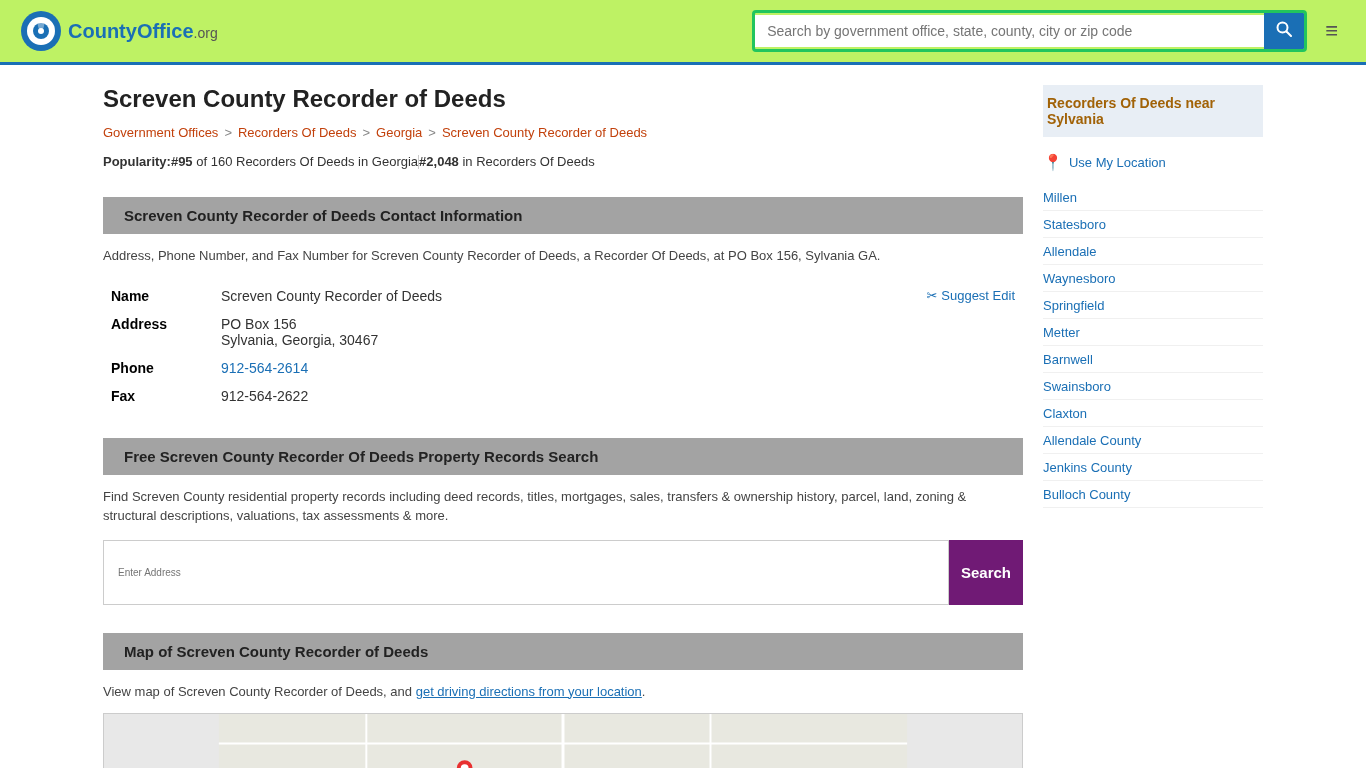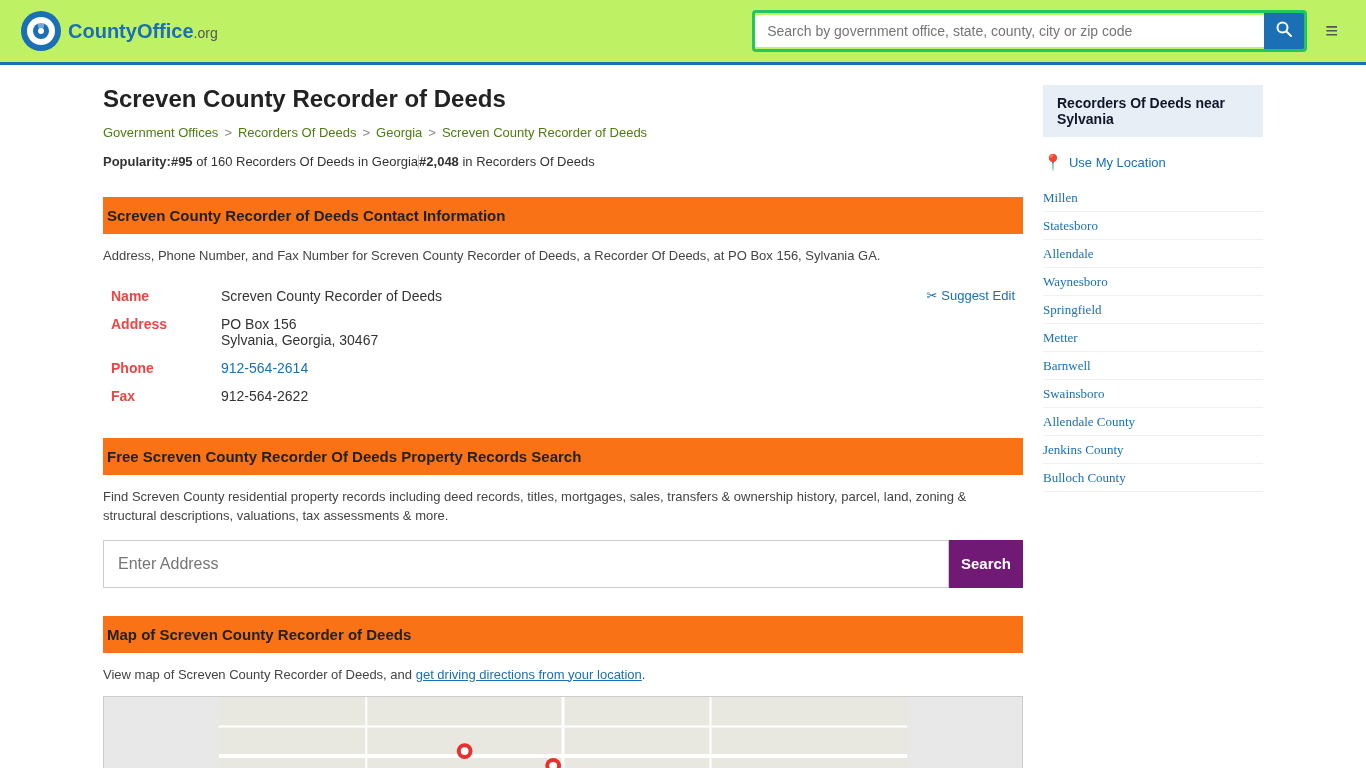--- a/index.html
+++ b/index.html
@@ -84,39 +84,39 @@
     .breadcrumb {
       font-size: 13px;
       color: #555;
       margin-bottom: 14px;
       display: flex;
       align-items: center;
       gap: 6px;
       flex-wrap: wrap;
     }
     .breadcrumb a {
-      color: #4d7c0f;
+      color: #c2410c;
       text-decoration: none;
     }
     .breadcrumb .sep { color: #888; }
 
     
     .popularity {
       font-size: 13px;
       margin-bottom: 18px;
       display: flex;
       align-items: center;
       flex-wrap: wrap;
     }
     .popularity strong { font-weight: bold; }
 
     
     .section-header {
-      background: #f97316;
-      padding: 10px 4px;
+      background: #a3a3a3;
+      padding: 10px 21px;
       font-weight: bold;
       font-size: 15px;
       color: #222;
       margin-bottom: 12px;
       margin-top: 28px;
     }
 
     
     .section-intro {
       font-size: 13px;
@@ -130,21 +130,21 @@
       border-collapse: collapse;
       margin-bottom: 20px;
     }
     .info-table tr td {
       padding: 6px 8px;
       vertical-align: top;
     }
     .info-table td:first-child {
       font-weight: bold;
       width: 110px;
-      color: #ef4444;
+      color: #000000;
     }
     .info-table td:last-child {
       color: #333;
     }
     .info-table a {
       color: #1a6fb5;
       text-decoration: none;
     }
 
     .suggest-edit {
@@ -167,22 +167,22 @@
     }
 
     .address-search-form {
       display: flex;
       gap: 0;
       margin-bottom: 8px;
     }
     .address-search-form input {
       flex: 1;
       border: 1px solid #ccc;
-      padding: 14px 14px;
-      font-size: 16px;
+      padding: 26px 14px;
+      font-size: 10px;
       outline: none;
       color: #999;
     }
     .address-search-form button {
       background: #701a75;
       color: #fff;
       border: none;
       padding: 10px 12px;
       font-size: 15px;
       font-weight: bold;
@@ -227,24 +227,24 @@
       height: 100%;
     }
 
     
     .sidebar {
       width: 220px;
       flex-shrink: 0;
     }
     .sidebar-header {
       background: #e8eef5;
-      padding: 10px 14px;
+      padding: 10px 4px;
       font-weight: bold;
       font-size: 14px;
-      color: #0f172a;
+      color: #a16207;
       margin-bottom: 10px;
     }
     .sidebar-location {
       display: flex;
       align-items: center;
       gap: 6px;
       padding: 6px 0;
       margin-bottom: 6px;
     }
     .location-pin {
@@ -261,21 +261,20 @@
       padding: 0;
     }
     .sidebar-links li {
       padding: 5px 0;
       border-bottom: 1px solid #f0f0f0;
     }
     .sidebar-links li a {
       color: #1a6fb5;
       text-decoration: none;
       font-size: 13px;
-      font-family: Liberation Serif, serif;
     }
   </style>
 </head>
 <body>
 
 <div class="header">
   <div class="logo-area">
     <svg class="logo-icon" viewBox="0 0 42 42" xmlns="http://www.w3.org/2000/svg">
       <circle cx="21" cy="21" r="20" fill="#1a6fb5"></circle>
       <circle cx="21" cy="21" r="14" fill="#fff"></circle>
@@ -409,19 +408,20 @@
     </div>
     <ul class="sidebar-links">
       <li><a href="#">Millen</a></li>
       <li><a href="#">Statesboro</a></li>
       <li><a href="#">Allendale</a></li>
       <li><a href="#">Waynesboro</a></li>
       <li><a href="#">Springfield</a></li>
       <li><a href="#">Metter</a></li>
       <li><a href="#">Barnwell</a></li>
       <li><a href="#">Swainsboro</a></li>
+      <li><a href="#">Claxton</a></li>
       <li><a href="#">Allendale County</a></li>
       <li><a href="#">Jenkins County</a></li>
       <li><a href="#">Bulloch County</a></li>
     </ul>
   </div>
 
 </div>
 
 </body></html>

